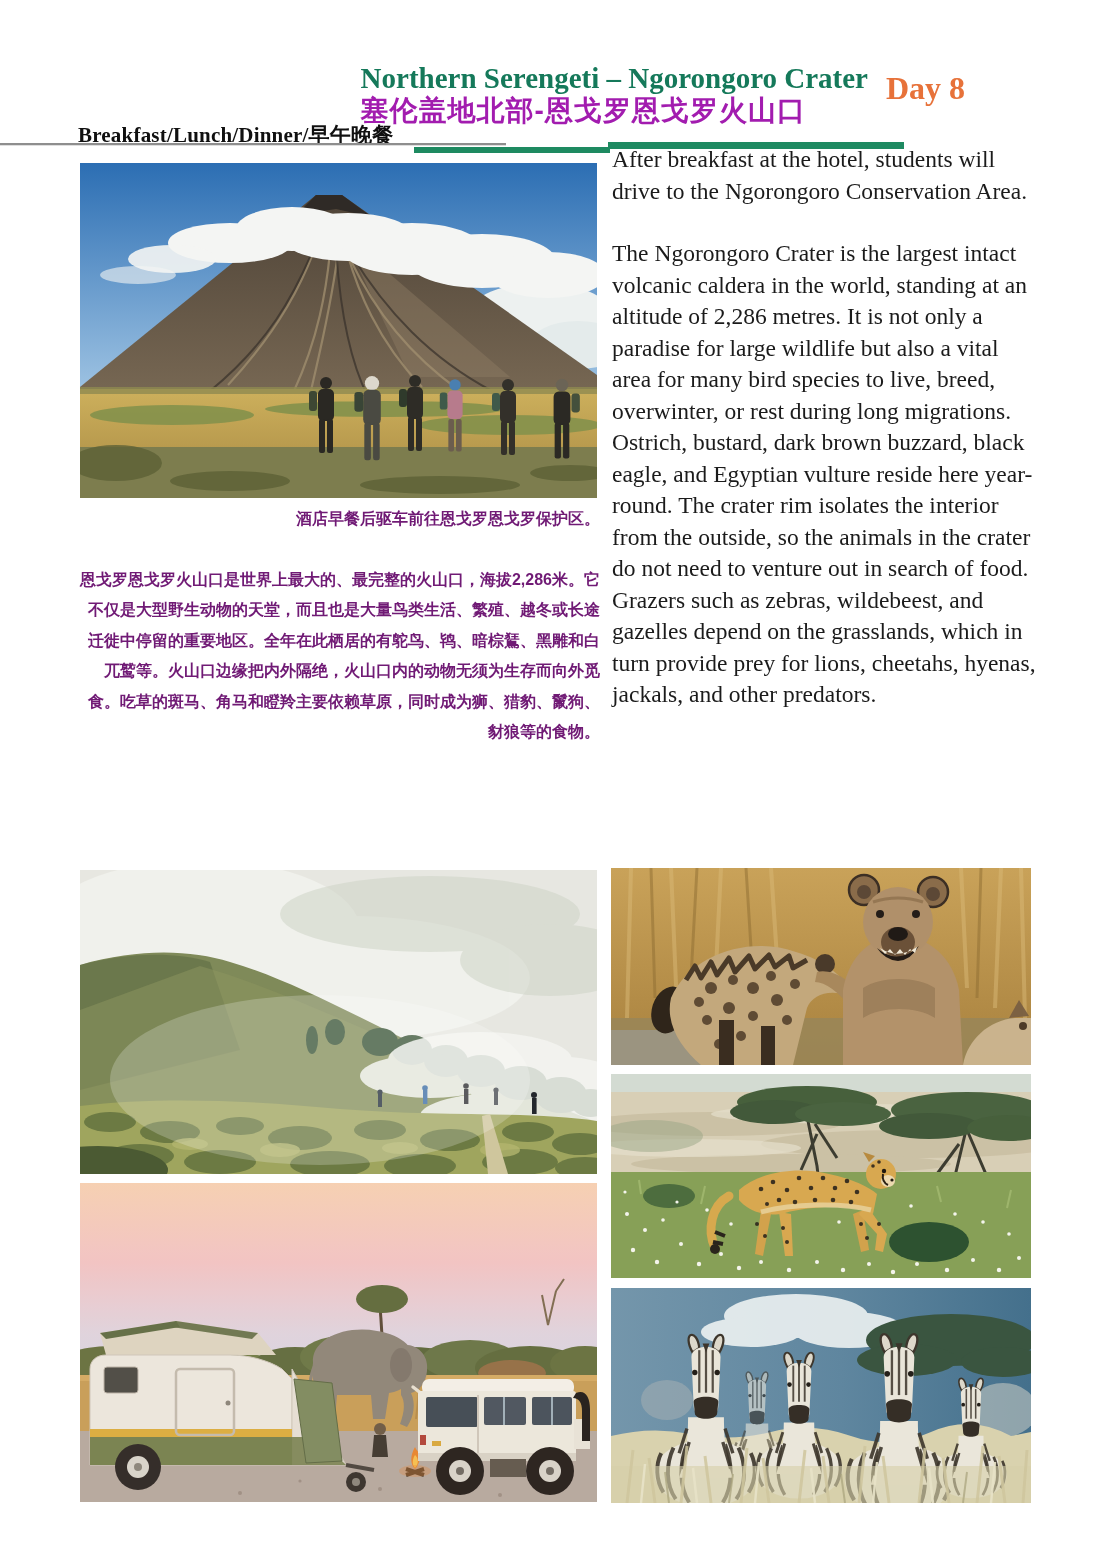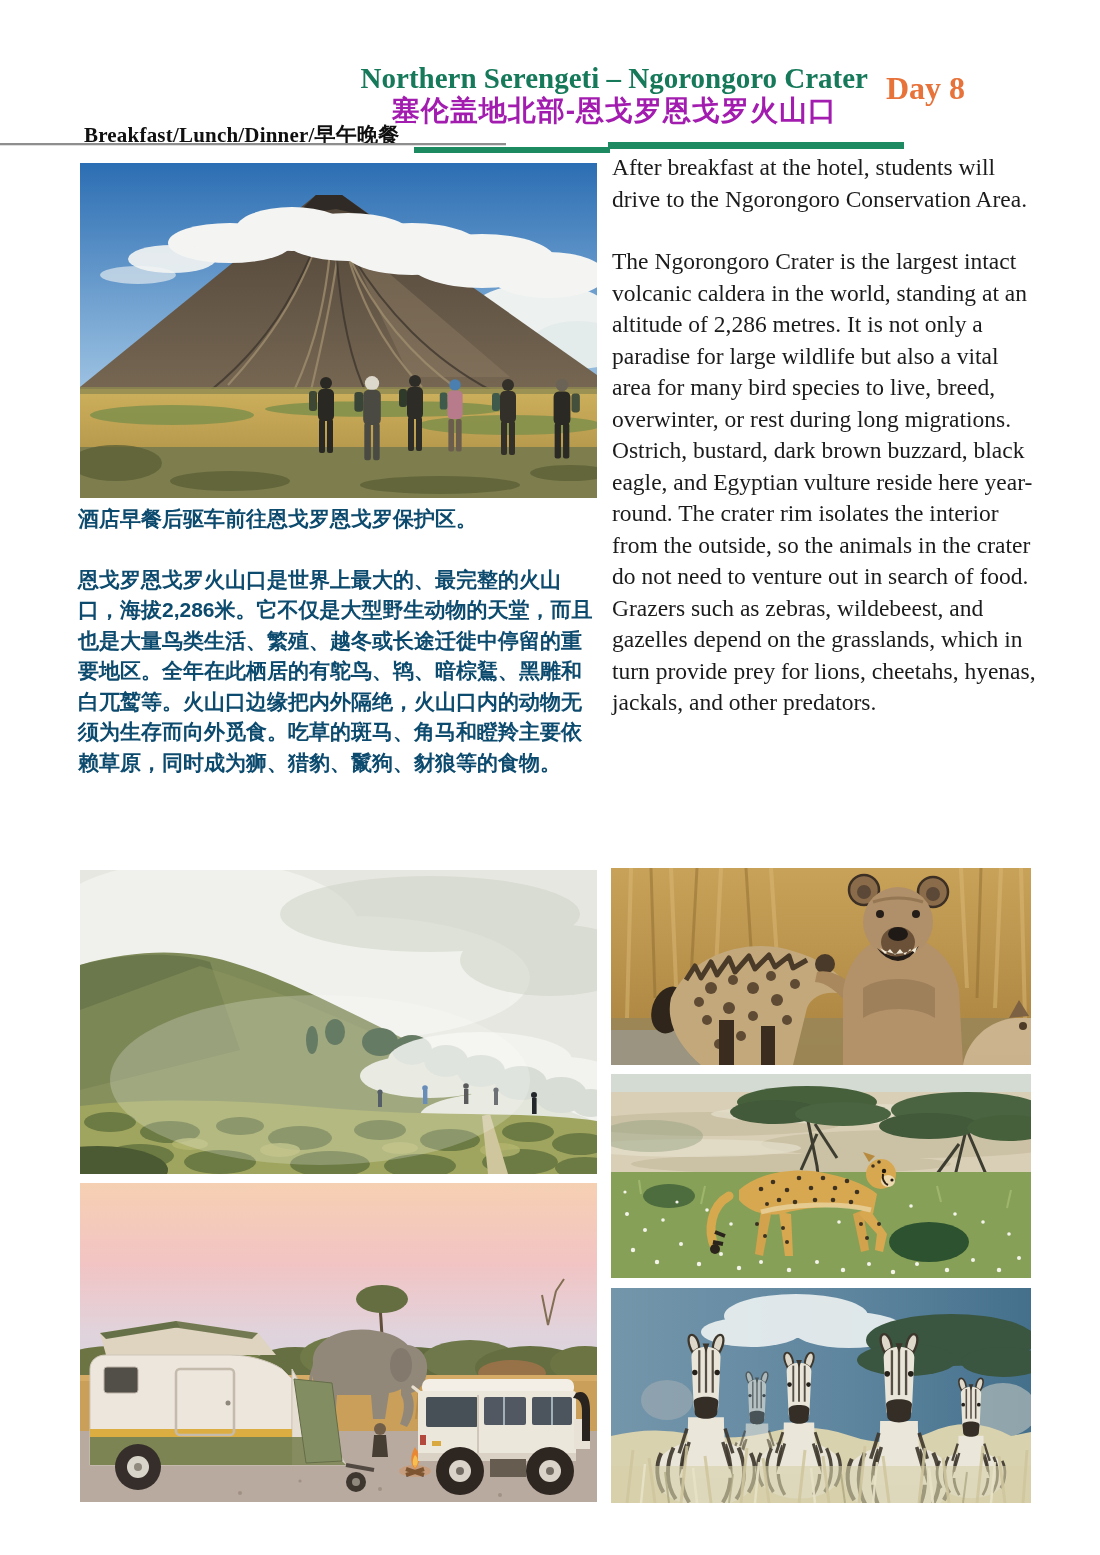--- a/index.html
+++ b/index.html
@@ -1,38 +1,38 @@
 <!DOCTYPE html>
 <html><head>
 <meta charset="utf-8">
 <style>
   html,body { margin:0; padding:0; background:#ffffff; }
   .page { position:relative; width:1100px; height:1555px; background:#fff; overflow:hidden;
           font-family:"Liberation Serif", "DejaVu Serif", serif; }
 
   
-  .meals { position:absolute; left:84px; top:121px; font-weight:700; font-size:21px;
+  .meals { position:absolute; left:78px; top:121px; font-weight:700; font-size:21px;
            color:#101010; letter-spacing:.2px; white-space:nowrap; }
-  .titles { position:absolute; top:62px; right:232px; text-align:center; }
+  .titles { position:absolute; top:62px; right:232px; text-align:left; }
   .title-en { font-weight:700; font-size:29px; color:#15795a; line-height:1.12; }
   .title-zh { font-family:"Liberation Sans","DejaVu Sans",sans-serif; font-weight:700;
               font-size:28px; color:#a21caf; line-height:1.2; letter-spacing:1px; }
   .day { position:absolute; left:886px; top:70px; font-weight:700; font-size:32px; color:#e7723a; }
 
   .rule-gray    { position:absolute; left:0;  top:143px; width:506px; height:2px; background:#8e8e8e; border-bottom:1px solid #dedede; }
   .rule-green-a { position:absolute; left:414px; top:147px; width:196px; height:6px; background:#1e8a61; }
   .rule-green-b { position:absolute; left:608px; top:142px; width:296px; height:7px; background:#1e8a61; }
 
   
-  .en-col { position:absolute; left:612px; top:152px; width:424px; font-size:23.5px;
+  .en-col { position:absolute; left:612px; top:144px; width:424px; font-size:23.5px;
             line-height:31.5px; color:#1b1b1b; }
   .en-col p { margin:0 0 31px 0; }
   .zh-col { position:absolute; left:78px; top:504px; width:522px;
             font-family:"Liberation Sans","DejaVu Sans",sans-serif; font-weight:700;
-            font-size:21px; line-height:30.5px; color:#0c4a6e; }
+            font-size:16px; line-height:30.5px; color:#701a75;text-align:right; }
   .zh-col p { margin:0 0 30px 0; }
 
   
   figure.photo { position:absolute; margin:0; overflow:hidden; }
   figure.photo svg { display:block; width:100%; height:100%; }
   .ph-volcano   { left:80px;  top:163px;  width:517px; height:335px; }
   .ph-landscape { left:80px;  top:870px;  width:517px; height:304px; }
   .ph-camp      { left:80px;  top:1183px; width:517px; height:319px; }
   .ph-hyena     { left:611px; top:868px;  width:420px; height:197px; }
   .ph-cheetah   { left:611px; top:1074px; width:420px; height:204px; }

